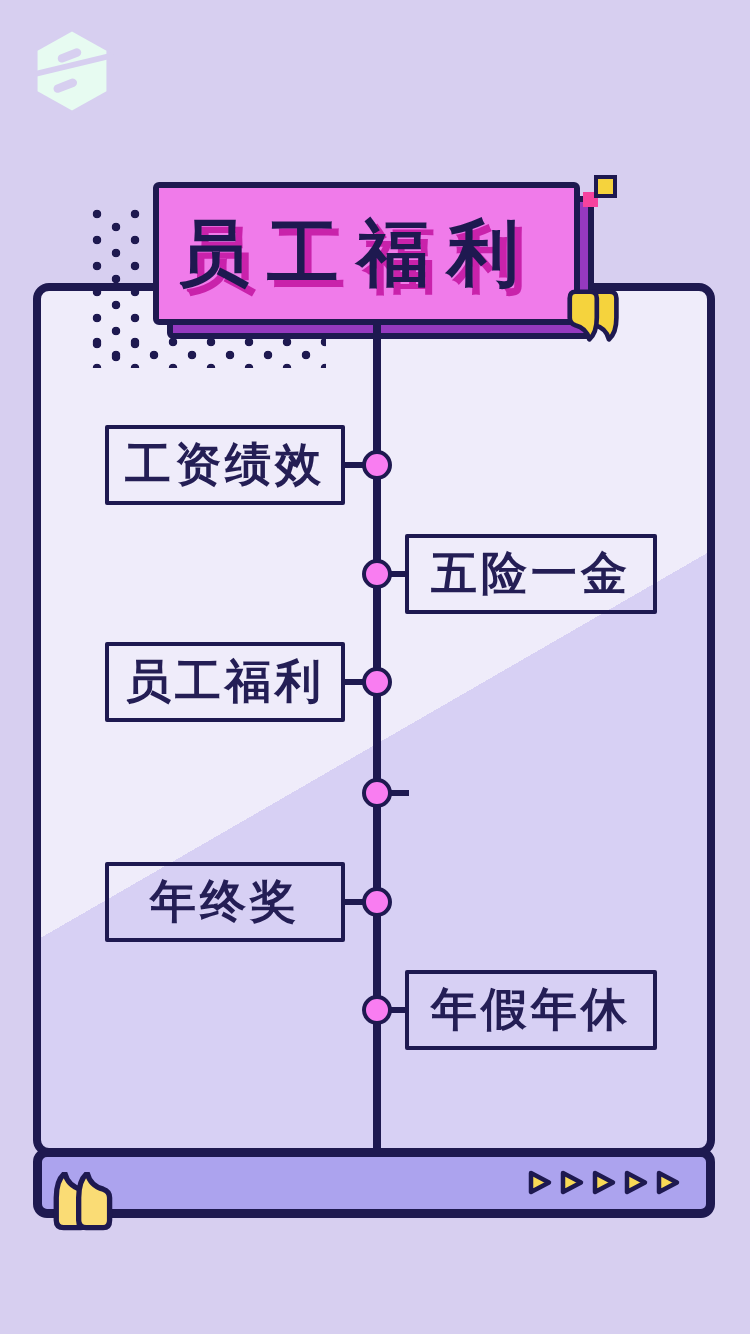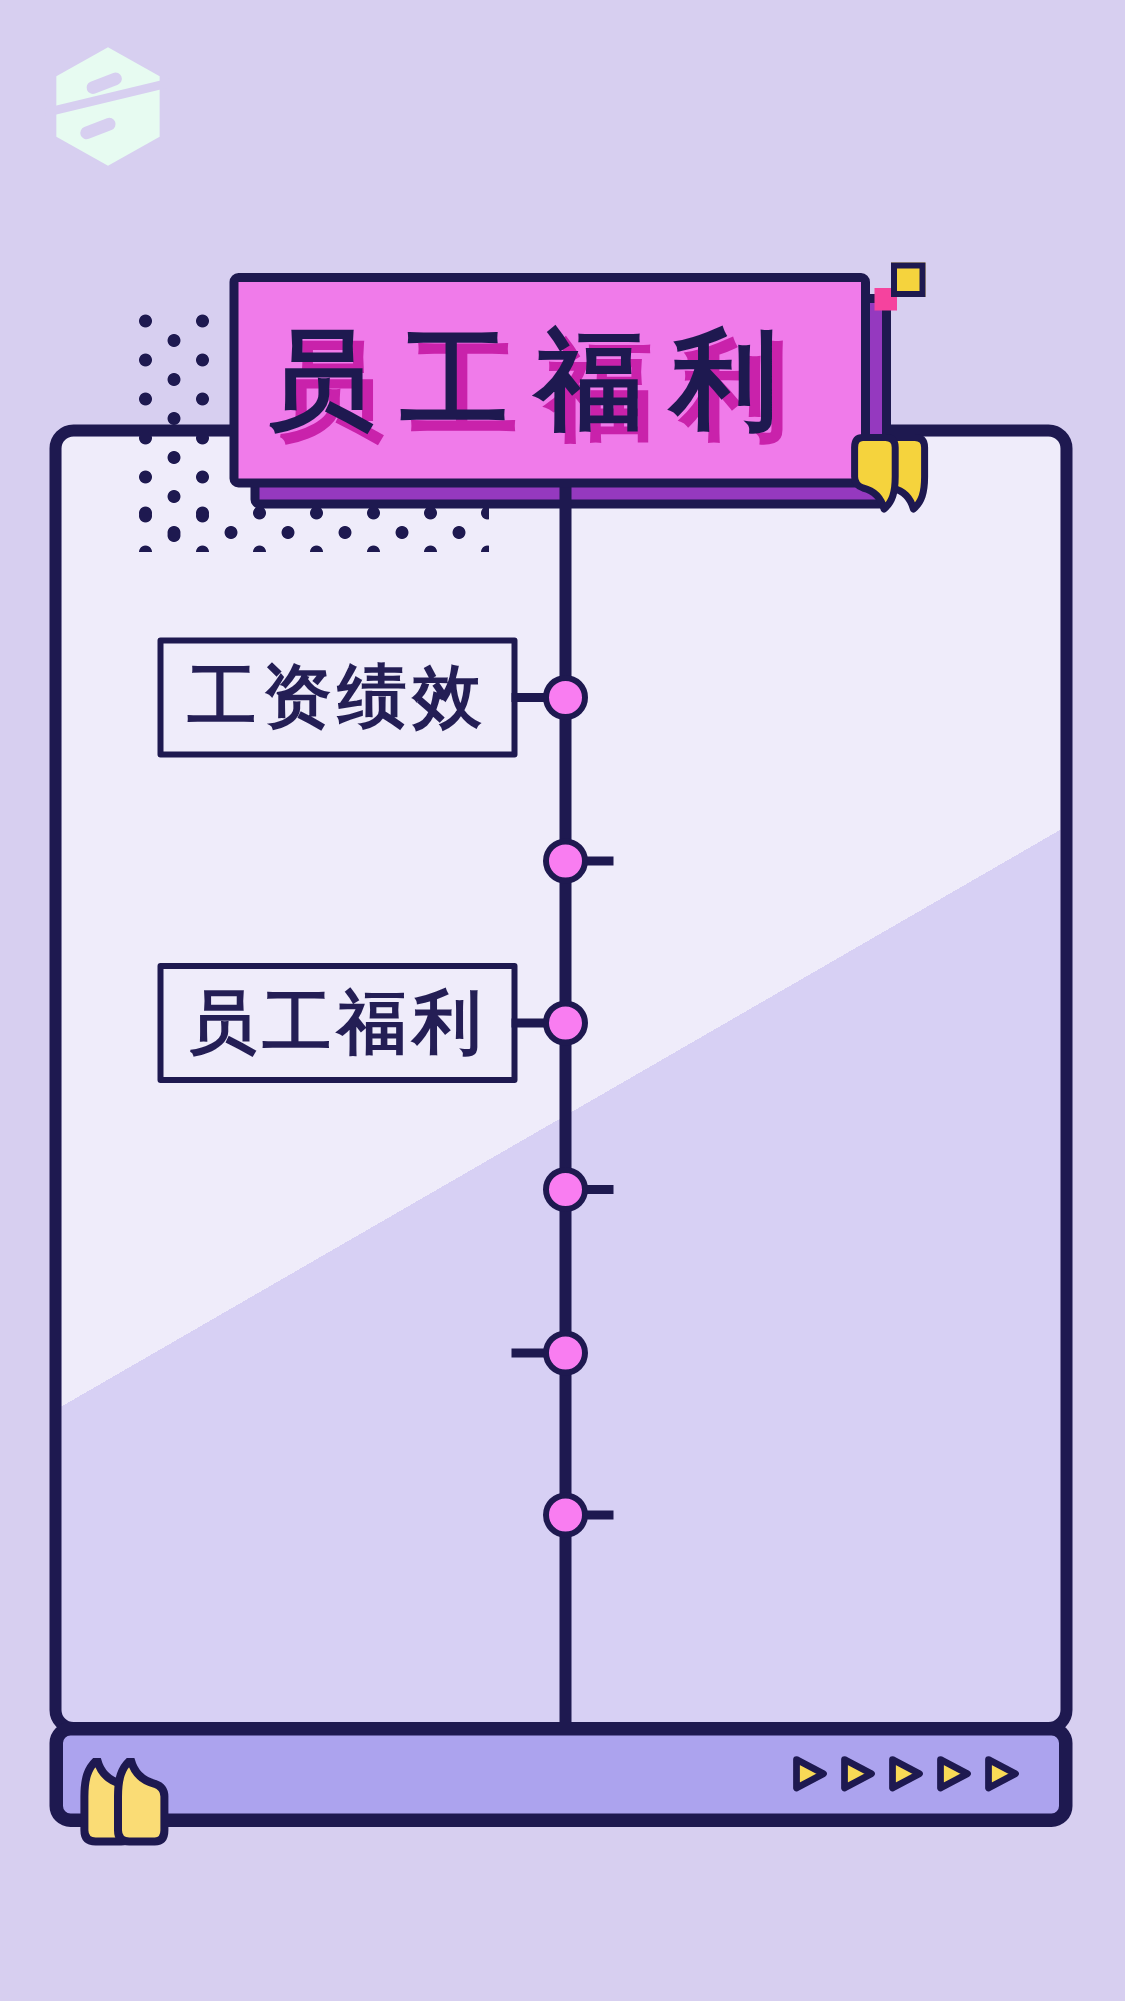--- a/index.html
+++ b/index.html
@@ -94,35 +94,44 @@
   </svg>
 
   <div class="vline"></div>
 
   <div class="tl-box left" style="--y:465px">
     <span class="tl-label">工资绩效</span>
   </div>
   <div class="tl-stub left" style="--y:465px"></div>
   <div class="tl-dot" style="--y:465px"></div>
 
+  <div class="tl-box right" style="--y:574px">
+    <span class="tl-label">五险一金</span>
+  </div>
   <div class="tl-stub right" style="--y:574px"></div>
   <div class="tl-dot" style="--y:574px"></div>
 
   <div class="tl-box left" style="--y:682px">
     <span class="tl-label">员工福利</span>
   </div>
   <div class="tl-stub left" style="--y:682px"></div>
   <div class="tl-dot" style="--y:682px"></div>
 
   <div class="tl-stub right" style="--y:793px"></div>
   <div class="tl-dot" style="--y:793px"></div>
 
+  <div class="tl-box left" style="--y:902px">
+    <span class="tl-label">年终奖</span>
+  </div>
   <div class="tl-stub left" style="--y:902px"></div>
   <div class="tl-dot" style="--y:902px"></div>
 
+  <div class="tl-box right" style="--y:1010px">
+    <span class="tl-label">年假年休</span>
+  </div>
   <div class="tl-stub right" style="--y:1010px"></div>
   <div class="tl-dot" style="--y:1010px"></div>
 
   <div class="bar"></div>
   <svg class="footer-quote" width="64" height="60" viewBox="0 0 60 56" aria-hidden="true">
     <g fill="#FADC75" stroke="#1E1950" stroke-width="5" stroke-linejoin="round">
       <path d="M11 52 Q4 52 4 45 L4 24 C4 13 6 6 12 1 C14 9 19 14 27 16 Q33 18 33 24 L33 45 Q33 52 27 52 Z"></path>
       <path transform="translate(21,0)" d="M11 52 Q4 52 4 45 L4 24 C4 13 6 6 12 1 C14 9 19 14 27 16 Q33 18 33 24 L33 45 Q33 52 27 52 Z"></path>
     </g>
   </svg>

